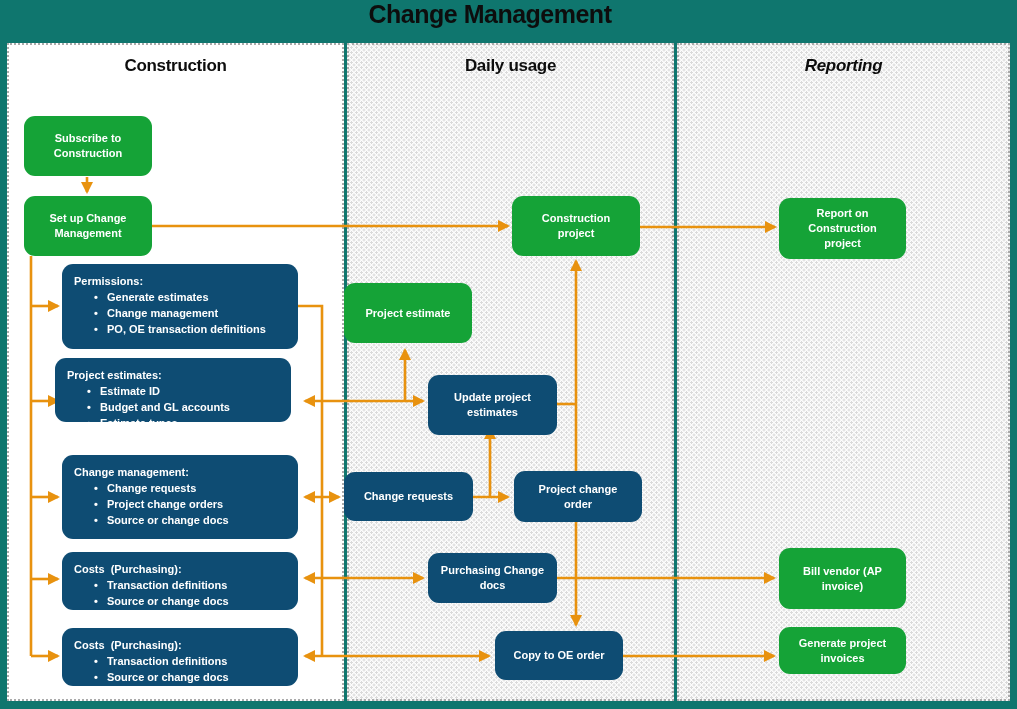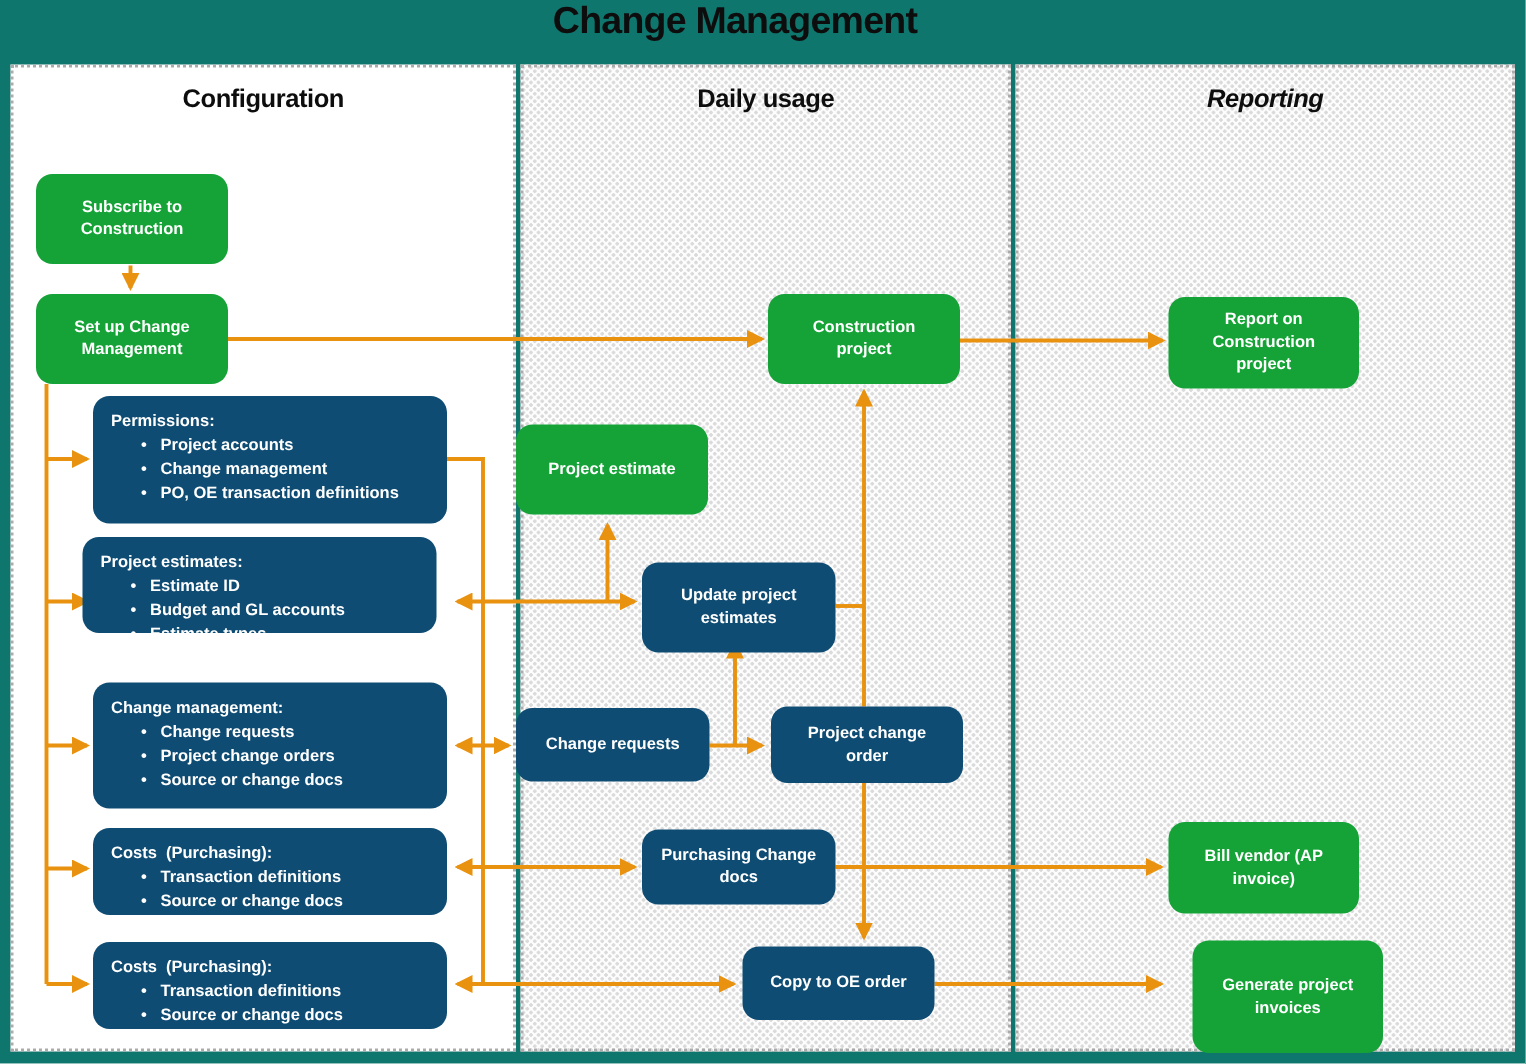--- a/index.html
+++ b/index.html
@@ -48,21 +48,21 @@
   .node li::before{content:"\2022";position:absolute;left:20px;}
 </style>
 </head>
 <body>
 
 <div class="canvas">
 
   <h1 class="title">Change Management</h1>
 
   <div class="panel panel-config">
-    <div class="panel-header">Configuration</div>
+    <div class="panel-header">Construction</div>
   </div>
   <div class="panel pattern panel-daily">
     <div class="panel-header">Daily usage</div>
   </div>
   <div class="panel pattern panel-report">
     <div class="panel-header">Reporting</div>
   </div>
 
   <svg class="arrows" viewBox="0 0 1017 709" xmlns="http://www.w3.org/2000/svg">
     <defs>
@@ -97,21 +97,21 @@
   <div class="node green center" style="left:24px;top:116px;width:128px;height:60px;">
     <span>Subscribe to Construction</span>
   </div>
   <div class="node green center" style="left:24px;top:196px;width:128px;height:60px;">
     <span>Set up Change Management</span>
   </div>
 
   <div class="node blue list" style="left:62px;top:264px;width:236px;height:85px;">
     <div class="node-title">Permissions:</div>
     <ul>
-      <li>Project accounts</li>
+      <li>Generate estimates</li>
       <li>Change management</li>
       <li>PO, OE transaction definitions</li>
     </ul>
   </div>
 
   <div class="node blue list" style="left:55px;top:358px;width:236px;height:64px;">
     <div class="node-title">Project estimates:</div>
     <ul>
       <li>Estimate ID</li>
       <li>Budget and GL accounts</li>
@@ -165,17 +165,17 @@
   <div class="node blue center" style="left:495px;top:631px;width:128px;height:49px;">
     <span>Copy to OE order</span>
   </div>
 
   <div class="node green center" style="left:779px;top:198px;width:127px;height:61px;">
     <span>Report on Construction project</span>
   </div>
   <div class="node green center" style="left:779px;top:548px;width:127px;height:61px;">
     <span>Bill vendor (AP invoice)</span>
   </div>
-  <div class="node green center" style="left:779px;top:627px;width:127px;height:75px;margin-left:16px;">
+  <div class="node green center" style="left:779px;top:627px;width:127px;height:47px;">
     <span>Generate project invoices</span>
   </div>
 
 </div>
 
 </body></html>

